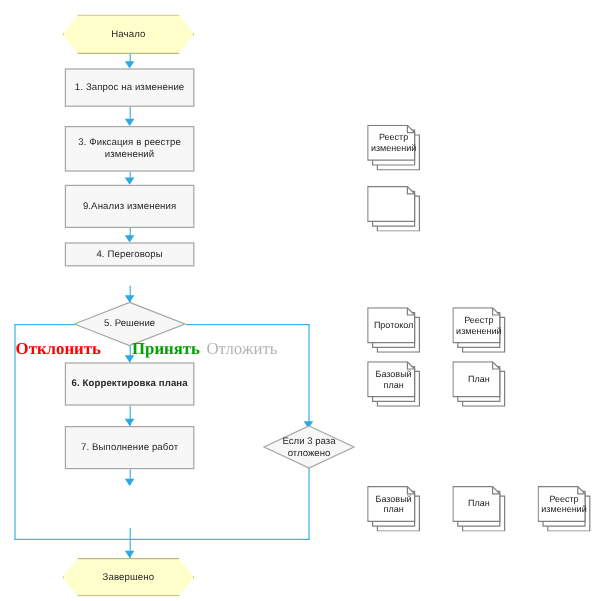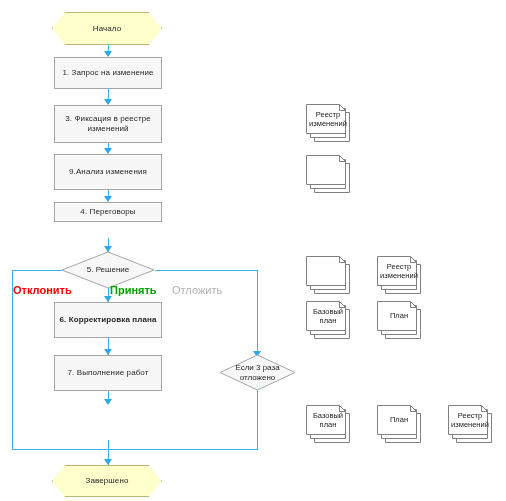--- a/index.html
+++ b/index.html
@@ -81,23 +81,24 @@
     position: absolute;
     width: 0;
     height: 0;
     border-left: 4px solid transparent;
     border-right: 4px solid transparent;
     border-top: 6px solid #2ea8e0;
   }
   
   .branch-label {
     position: absolute;
-    font-size: 11px;
+    font-size: 14px;
     font-weight: bold;
     white-space: nowrap;
+    font-family: Liberation Serif, serif;
   }
   
   .docstack {
     position: absolute;
     width: 52px;
     height: 38px;
   }
   .docstack svg { display: block; }
   .doc-label {
     position: absolute;
@@ -228,20 +229,21 @@
     </svg>
   </div>
 
   <div class="docstack" style="left:306px; top:256px;">
     <svg width="52" height="38" viewBox="0 0 52 38" aria-hidden="true">
       <path d="M8.5 8.5 h35 v29 h-35 z" fill="#ffffff" stroke="#808080" stroke-width="1"></path>
       <path d="M4.5 4.5 h35 v29 h-35 z" fill="#ffffff" stroke="#808080" stroke-width="1"></path>
       <path d="M0.5 0.5 h33 l6 6 v23 h-39 z" fill="#ffffff" stroke="#808080" stroke-width="1"></path>
       <path d="M33.5 0.5 v6 h6" fill="none" stroke="#808080" stroke-width="1"></path>
     </svg>
+    <div class="doc-label">Протокол</div>
   </div>
 
   <div class="docstack" style="left:377px; top:256px;">
     <svg width="52" height="38" viewBox="0 0 52 38" aria-hidden="true">
       <path d="M8.5 8.5 h35 v29 h-35 z" fill="#ffffff" stroke="#808080" stroke-width="1"></path>
       <path d="M4.5 4.5 h35 v29 h-35 z" fill="#ffffff" stroke="#808080" stroke-width="1"></path>
       <path d="M0.5 0.5 h33 l6 6 v23 h-39 z" fill="#ffffff" stroke="#808080" stroke-width="1"></path>
       <path d="M33.5 0.5 v6 h6" fill="none" stroke="#808080" stroke-width="1"></path>
     </svg>
     <div class="doc-label">Реестр изменений</div>

